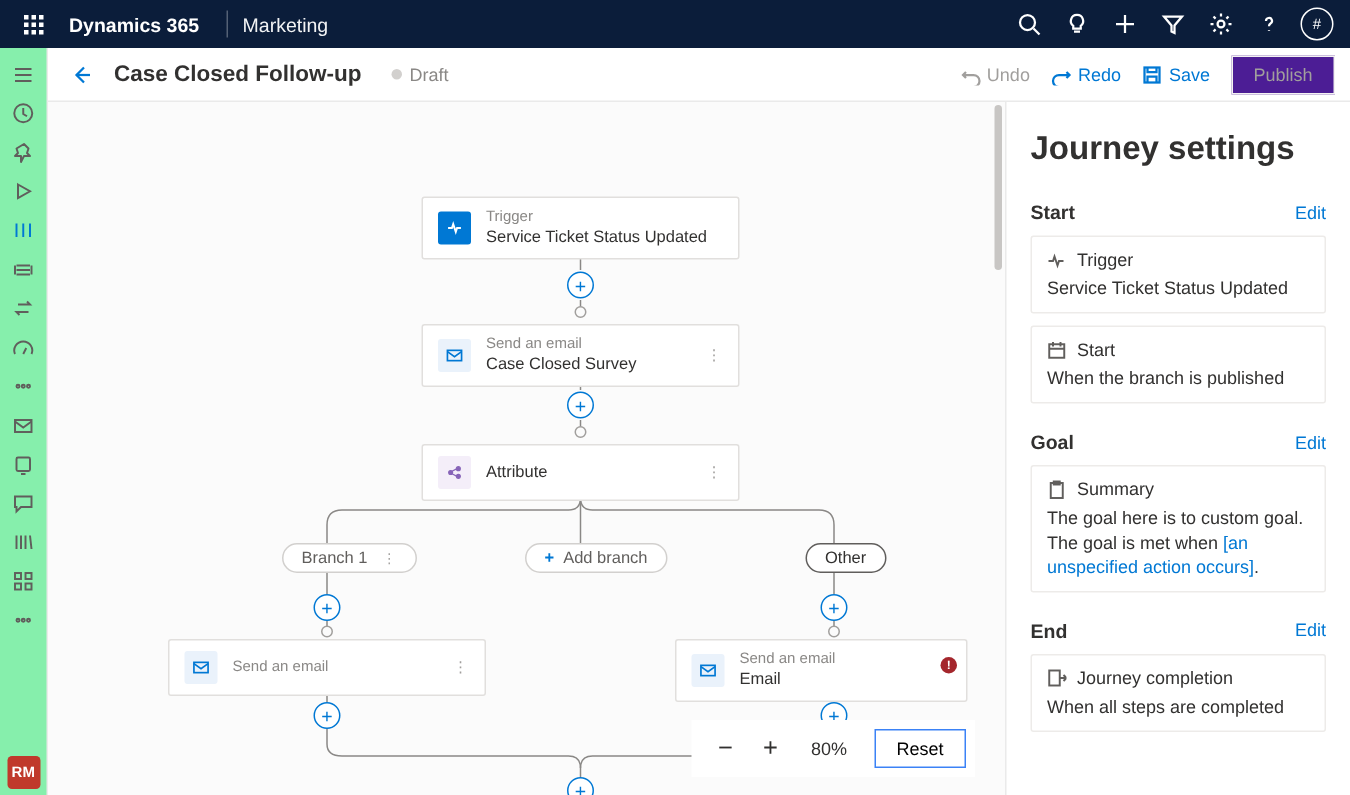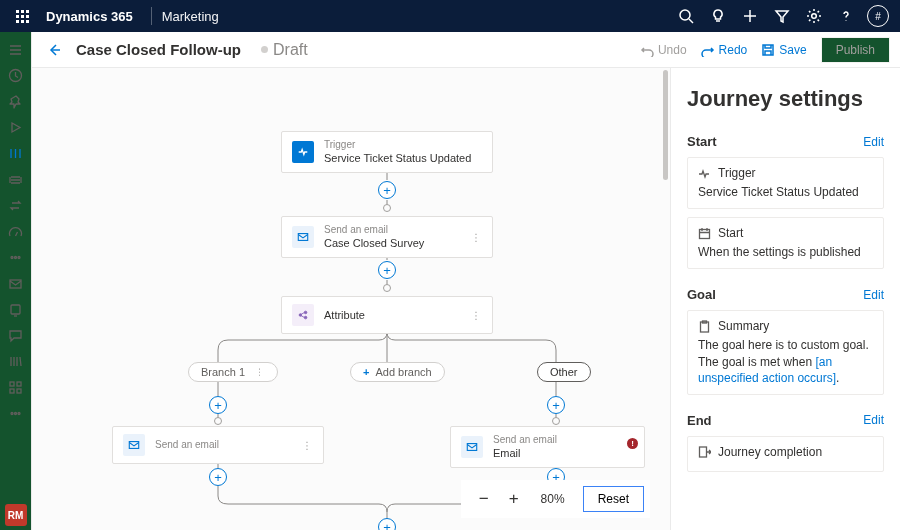--- a/index.html
+++ b/index.html
@@ -13,39 +13,39 @@
   .brand { font-weight:600; font-size:13px; padding:0 8px; }
   .vdiv { width:1px; height:18px; background:rgba(255,255,255,.3); margin:0 10px; }
   .module { font-size:13px; opacity:.95; }
   .spacer { flex:1; }
   .topicon { width:32px; height:32px; display:flex; align-items:center; justify-content:center; color:#fff; }
   .topicon svg { width:16px; height:16px; stroke:#fff; fill:none; stroke-width:1.5; }
   .avatar-top { width:22px; height:22px; border-radius:50%; border:1px solid #fff; display:flex; align-items:center; justify-content:center; font-size:10px; }
 
   
   .body { display:flex; height:498px; }
-  .leftrail { width:32px; background:#14532d; border-right:1px solid #eaeaea; display:flex; flex-direction:column; align-items:center; padding-top:4px; gap:0; position:relative; }
+  .leftrail { width:32px; background:#86efac; border-right:1px solid #eaeaea; display:flex; flex-direction:column; align-items:center; padding-top:4px; gap:0; position:relative; }
   .railbtn { width:32px; height:26px; display:flex; align-items:center; justify-content:center; color:#605e5c; }
   .railbtn svg { width:15px; height:15px; stroke:currentColor; fill:none; stroke-width:1.3; }
   .railbtn.active { color:#0078d4; }
   .rail-bottom { position:absolute; bottom:4px; }
   .avatar-sm { width:22px; height:22px; border-radius:3px; background:#c0392b; color:#fff; font-size:10px; font-weight:600; display:flex; align-items:center; justify-content:center; }
 
   .main { flex:1; display:flex; flex-direction:column; background:#fff; }
   .cmdbar { height:36px; display:flex; align-items:center; padding:0 10px; gap:10px; border-bottom:1px solid #eaeaea; }
   .backbtn { width:24px; height:24px; display:flex; align-items:center; justify-content:center; color:#0078d4; }
   .title { font-size:15px; font-weight:600; }
-  .draft { display:flex; align-items:center; gap:5px; color:#8a8886; font-size:16px; margin-left:10px; }
+  .draft { display:flex; align-items:center; gap:5px; color:#8a8886; font-size:12px; margin-left:10px; }
   .draft::before { content:""; width:7px; height:7px; border-radius:50%; background:#d2d0ce; }
   .cmdright { margin-left:auto; display:flex; align-items:center; gap:14px; font-size:12px; }
   .cmdlink { display:flex; align-items:center; gap:4px; color:#605e5c;text-align:center; }
   .cmdlink.dis { color:#a19f9d; }
   .cmdlink.blue { color:#0078d4; }
   .cmdlink svg { width:14px; height:14px; stroke:currentColor; fill:none; stroke-width:1.5; }
-  .pubbtn { padding:5px 14px; color:#a19f9d; border:1px solid #f3f2f1; background:#14532d; font-size:12px; }
+  .pubbtn { padding:5px 14px; color:#a19f9d; border:1px solid #f3f2f1; background:#4c1d95; font-size:12px; }
 
   .workspace { flex:1; display:flex; min-height:0; }
   .canvas { flex:1; position:relative; background:#fbfbfb; overflow:hidden;}
   .scroll { position:absolute; right:0; top:0; bottom:0; width:8px; }
   .scroll::after { content:""; position:absolute; right:2px; top:2px; width:5px; height:110px; background:#c8c6c4; border-radius:3px; }
   svg.net { position:absolute; inset:0; }
 
   .node { position:absolute; background:#fff; border:1px solid #e1dfdd; border-radius:2px; display:flex; align-items:center; padding:7px 10px; gap:10px; font-size:11px; box-shadow:0 0 0 rgba(0,0,0,0); }
   .node .nicon { width:22px; height:22px; border-radius:2px; display:flex; align-items:center; justify-content:center; flex-shrink:0; }
   .node .nicon svg { width:12px; height:12px; }
@@ -416,21 +416,21 @@
             <div class="cbody">Service Ticket Status Updated</div>
           </div>
           <div class="card">
             <div class="chd">
                 <svg>
                   <rect x="1.5" y="2.5" width="10" height="9"></rect>
                   <path d="M1.5 5.5h10M4 1v3M9 1v3"></path>
                 </svg>
                 <span>Start</span>
               </div>
-            <div class="cbody">When the settings is published</div>
+            <div class="cbody">When the branch is published</div>
           </div>
         </div>
 
         <div class="sec">
           <div class="secHead">
             <span class="st">Goal</span>
             <span class="editlnk">Edit</span>
           </div>
           <div class="card">
             <div class="chd">
@@ -450,18 +450,19 @@
             <span class="editlnk">Edit</span>
           </div>
           <div class="card">
             <div class="chd">
                 <svg>
                   <rect x="1.5" y="2" width="7" height="10"></rect>
                   <path d="M8 7h5M11 5l2 2-2 2"></path>
                 </svg>
                 <span>Journey completion</span>
               </div>
+            <div class="cbody">When all steps are completed</div>
           </div>
         </div>
       </div>
     </div>
   </div>
 </div>
 
 </body></html>

